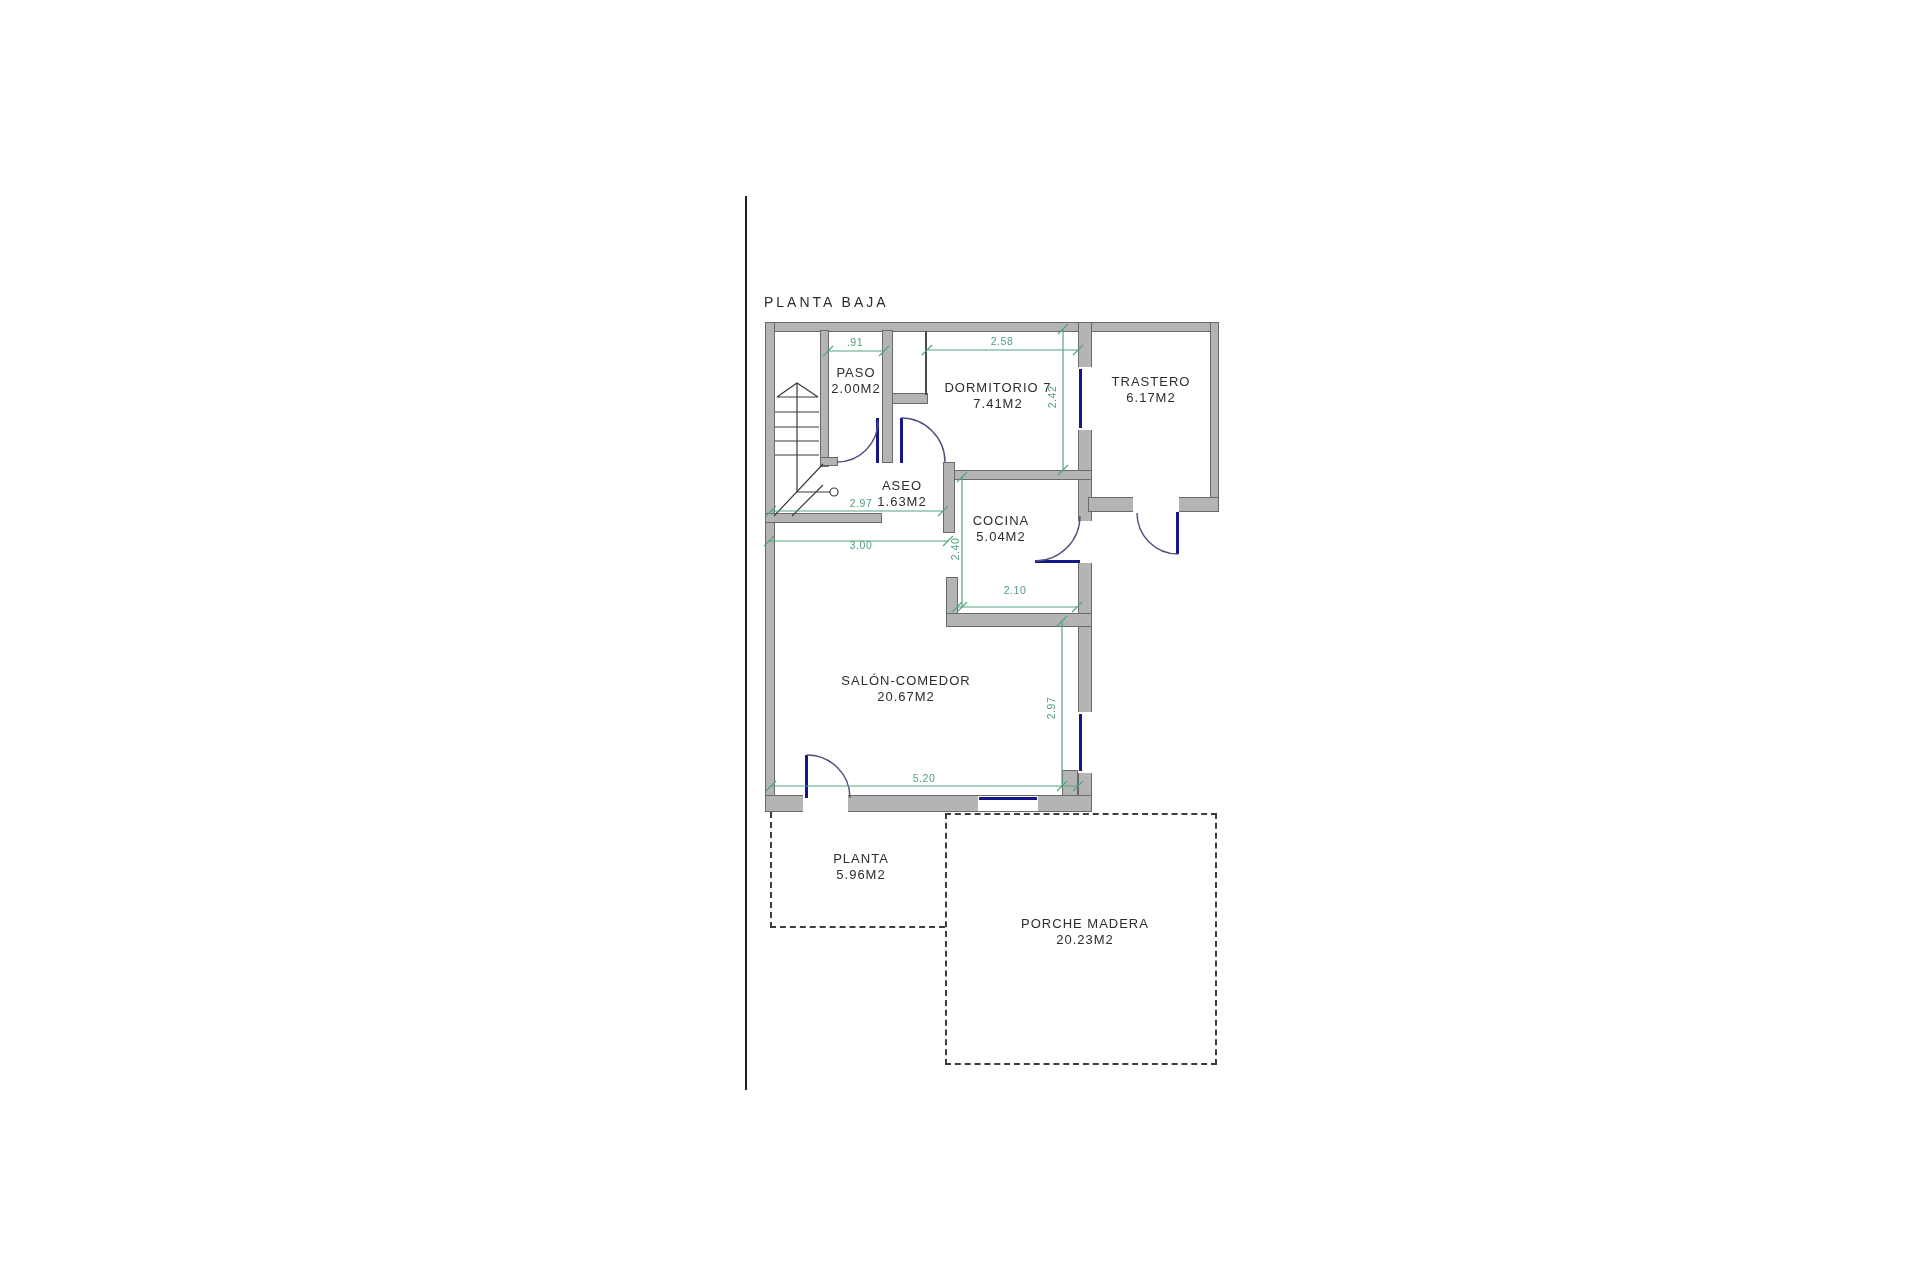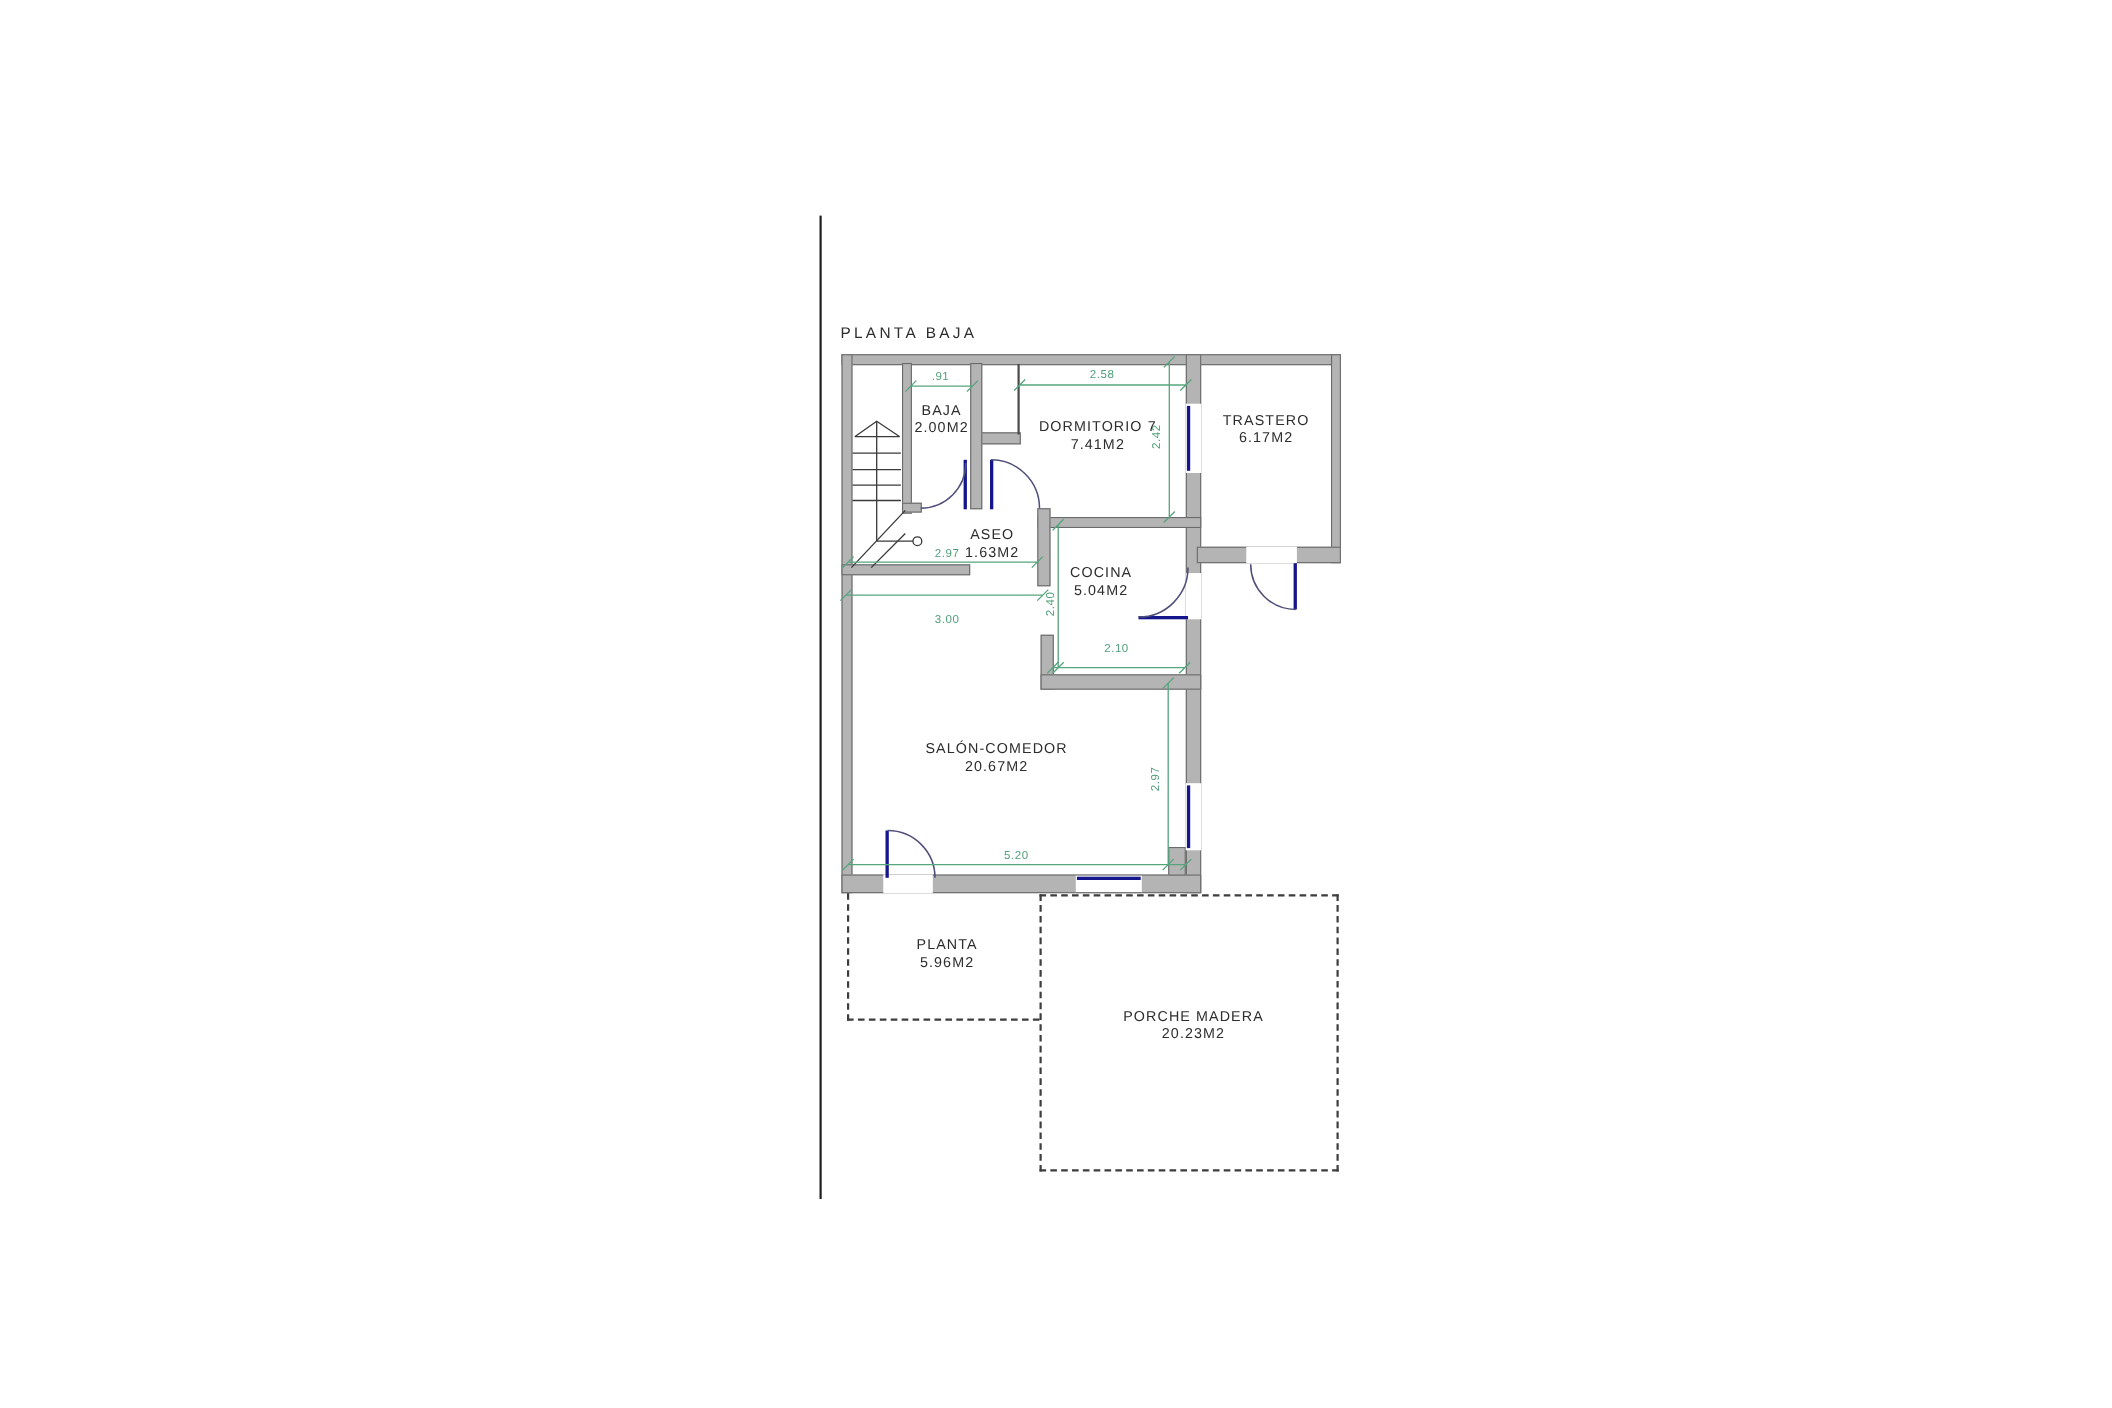--- a/index.html
+++ b/index.html
@@ -98,28 +98,28 @@
       <path d="M 917 607 H 1037 M 912 612 L 922 602 M 1032 612 L 1042 602"></path>
       <path d="M 1022 621 V 786 M 1017 626 L 1027 616 M 1017 791 L 1027 781"></path>
       <path d="M 731 786 H 1038 M 726 791 L 736 781 M 1033 791 L 1043 781"></path>
     </g>
   </svg>
 
   <div class="dim" style="left:815px;top:342px;">.91</div>
   <div class="dim" style="left:962px;top:341px;">2.58</div>
   <div class="dim vert" style="left:1012px;top:397px;">2.42</div>
   <div class="dim" style="left:821px;top:503px;">2.97</div>
-  <div class="dim" style="left:821px;top:563px;">3.00</div>
+  <div class="dim" style="left:821px;top:545px;">3.00</div>
   <div class="dim vert" style="left:915px;top:549px;">2.40</div>
   <div class="dim" style="left:975px;top:590px;">2.10</div>
   <div class="dim vert" style="left:1011px;top:708px;">2.97</div>
   <div class="dim" style="left:884px;top:778px;">5.20</div>
 
   <div class="room-label" style="left:816px;top:381px;">
-    <div>BAJA</div>
+    <div>PASO</div>
     <div>2.00M2</div>
   </div>
   <div class="room-label" style="left:958px;top:396px;">
     <div>DORMITORIO 7</div>
     <div>7.41M2</div>
   </div>
   <div class="room-label" style="left:1111px;top:390px;">
     <div>TRASTERO</div>
     <div>6.17M2</div>
   </div>

